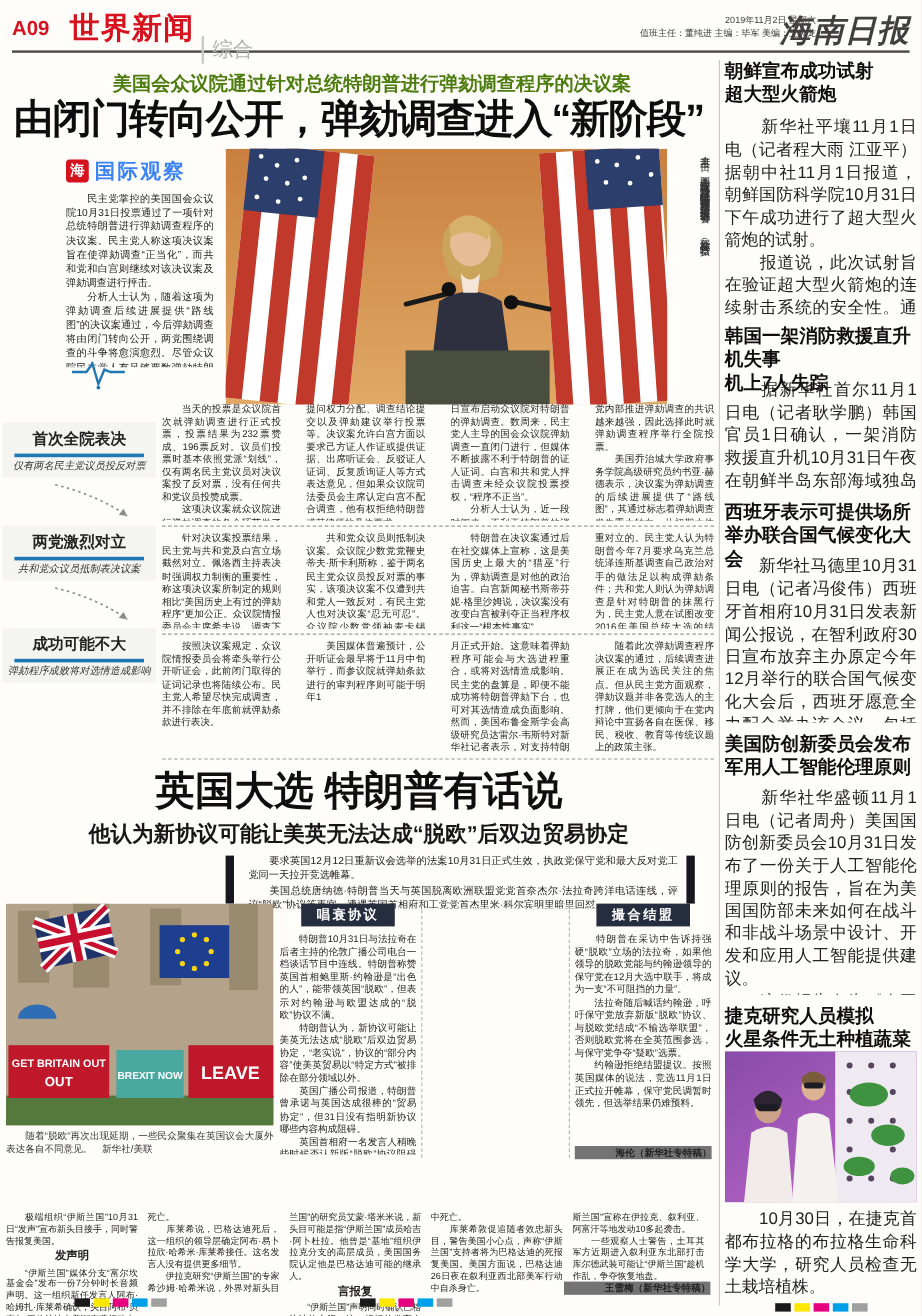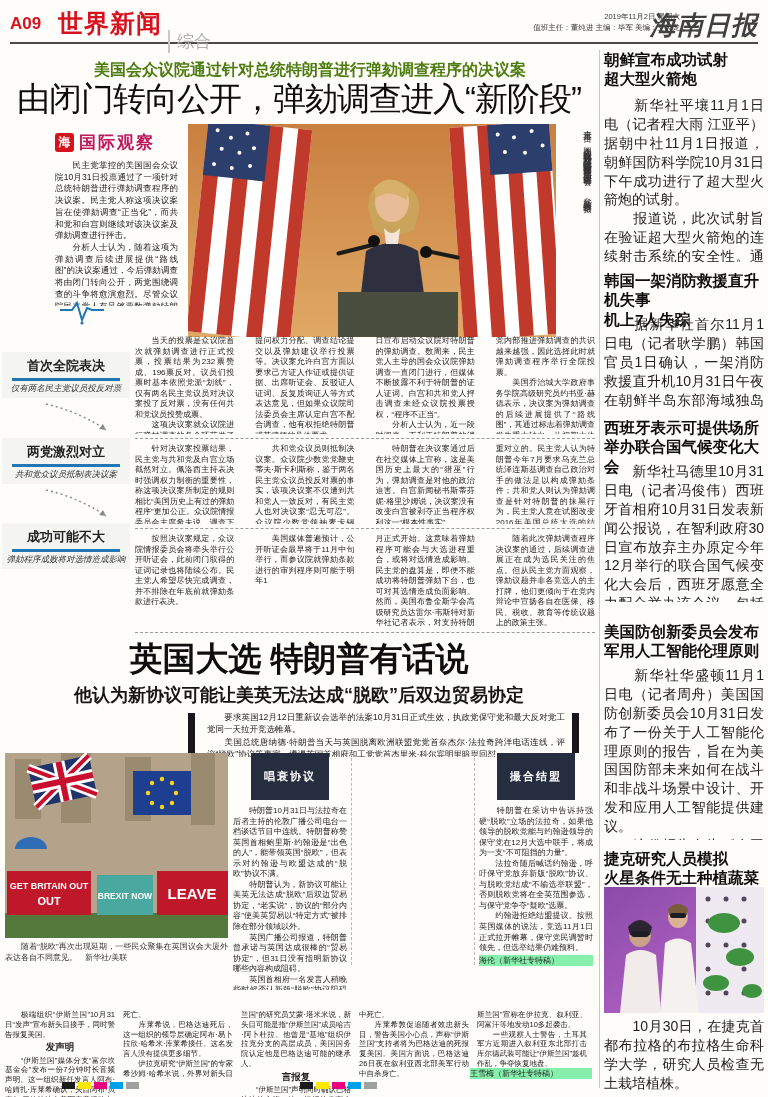--- a/index.html
+++ b/index.html
@@ -10,47 +10,47 @@
   
   .hdr{left:10px;top:6px;width:748px;height:36px;border-bottom:2px solid #4a4a4a;}
   .pageno{position:absolute;left:0;top:8px;font-size:17px;font-weight:bold;color:#d6121f;}
   .section{position:absolute;left:48px;top:1px;font-size:25px;font-weight:bold;color:#d6121f;letter-spacing:1px;}
   .subsec{position:absolute;left:158px;top:8px;font-size:17px;color:#b0b0ac;border-left:2px solid #c9c9c5;padding-left:7px;margin-top:16px;}
   .hdr-right{position:absolute;right:78px;top:5px;text-align:right;font-size:7.5px;line-height:1.5;color:#3a3a3a;}
   .masthead{position:absolute;right:0;top:2px;font-family:"Liberation Serif","DejaVu Serif",serif;
             font-style:italic;font-weight:bold;font-size:26px;color:#404040;letter-spacing:1px;}
   
   .kicker{left:30px;top:60px;width:560px;text-align:center;font-size:16px;font-weight:bold;color:#4d7c0f;}
-  .headline{left:0;top:77px;width:598px;text-align:center;font-size:33px;font-weight:normal;color:#0d0d0d;letter-spacing:-1px;}
+  .headline{left:0;top:77px;width:598px;text-align:center;font-size:33px;font-weight:bold;color:#0d0d0d;letter-spacing:-1px;}
   .badge{left:55px;top:131px;display:flex;align-items:center;gap:5px;}
   .badge .logo{width:19px;height:19px;background:#d6121f;color:#fff;font-size:12px;font-weight:bold;
                display:flex;align-items:center;justify-content:center;border-radius:3px;}
-  .badge .lbl{font-size:17px;font-weight:bold;color:#be185d;letter-spacing:2px;}
+  .badge .lbl{font-size:17px;font-weight:bold;color:#3b82f6;letter-spacing:2px;}
   .intro{left:55px;top:160px;width:123px;height:146px;font-size:8.5px;line-height:1.38;color:#222;}
   .vcap{left:558px;top:124px;height:214px;width:36px;writing-mode:vertical-rl;font-size:8.5px;
         line-height:1.6;color:#333;letter-spacing:1px;text-align:left;}
   .sbox{left:2px;width:128px;height:46px;background:#f4f4f1;text-align:center;padding-top:5px;box-sizing:border-box;}
   .sbox .t{font-size:13px;font-weight:bold;color:#222;}
   .sbox .u{width:108px;height:2.5px;background:#1f78b4;margin:3px auto 2px auto;}
   .sbox .s{font-size:8.5px;font-style:italic;color:#333;font-family:"Liberation Serif","DejaVu Serif",serif;}
   .grid-row{left:135px;width:460px;display:flex;gap:21px;}
   .grid-row .c{flex:1;font-size:8px;line-height:1.32;color:#222;}
   .dash-h{left:135px;width:460px;border-top:1px dashed #9a9a9a;height:0;}
   
   .uk-h{left:0;top:637px;width:598px;text-align:center;font-size:33px;font-weight:bold;color:#0e0e0e;}
   .uk-sub{left:0;top:683px;width:598px;text-align:center;font-size:18px;font-weight:bold;color:#161616;}
   .uk-intro{left:207px;top:711px;width:358px;height:46px;font-size:8.5px;line-height:1.45;color:#222;}
   .qbar{width:7px;height:40px;background:#17171f;}
   .pillcol{top:753px;width:114px;height:216px;}
   .pill{margin:0 auto;width:max-content;background:#252d3e;color:#fff;font-size:11px;font-weight:bold;
-        padding:16px 13px;letter-spacing:2px;}
+        padding:2px 13px;letter-spacing:2px;}
   .pilltxt{margin-top:6px;font-size:8px;line-height:1.32;color:#222;height:184px;}
   .dash-v{top:753px;height:212px;border-left:1px dashed #b8b8b4;width:0;}
   .caption{font-size:8px;line-height:1.4;color:#333;}
-  .byline{font-weight:normal;font-size:8px;color:#222;background:#86efac;}
+  .byline{font-weight:bold;font-size:8px;color:#222;text-align:right;background:#737373;}
   
   .is-h{left:0;top:971px;width:598px;text-align:center;font-size:27px;font-weight:bold;color:#0d0d0d;}
   .iscol{top:1010px;width:110px;height:68px;font-size:7.5px;line-height:1.3;color:#222;}
   .iscol .sub{text-align:center;font-weight:bold;font-size:9.5px;margin:2px 0;white-space:normal;font-family:Liberation Serif, serif;}
   
   .rail{left:604px;top:50px;width:160px;display:flex;flex-direction:column;}
   .rail .rt{font-size:15.5px;font-weight:bold;line-height:1.25;color:#0e0e0e;white-space:pre-line;}
   .rail .rb{margin-top:4px;font-size:14px;line-height:1.35;color:#222;}
   .vline{left:599px;top:50px;height:1038px;border-left:1px solid #c9c9c5;width:0;}
   .cmyk{display:flex;gap:3px;}
@@ -322,21 +322,21 @@
     <div class="rt" style="margin-top:9px;height:40px">韩国一架消防救援直升机失事
 机上7人失踪</div>
     <div class="rb txt" style="height:94px">　　据新华社首尔11月1日电（记者耿学鹏）韩国官员1日确认，一架消防救援直升机10月31日午夜在朝鲜半岛东部海域独岛（日本称“竹岛”）附近失事，机上7人失踪。
 　　韩国媒体援引海上救援部门消息报道，这架直升机当地时间10月31日晚11时26分由独岛起飞，几分钟后失事，机上7人全部失踪。
 　　海警部门表示，目前已在独岛以南大约600米的海域找到失事直升机残骸，并在残骸附近找到一具可能为机上人员的遗体。救援行动1日晚仍在继续，共计投入10余艘船只、4架直升机及潜水救援舰“清海镇号”。</div>
     <div class="rt" style="margin-top:9px;height:40px">西班牙表示可提供场所
 举办联合国气候变化大会</div>
     <div class="rb txt" style="height:140px">　　新华社马德里10月31日电（记者冯俊伟）西班牙首相府10月31日发表新闻公报说，在智利政府30日宣布放弃主办原定今年12月举行的联合国气候变化大会后，西班牙愿意全力配合举办该会议，包括在马德里提供会场，以确保大会仍能如期召开。
 　　公报说，西班牙认为，为应对气候变化而采取的多边行动是联合国和欧洲议程上的优先事项。鉴于会期临近，并考虑到智利和伊比利亚美洲国家对大会的承诺以及近10个月来为举办大会所付出的巨大努力，西班牙看守政府首相佩德罗·桑切斯表示愿意提供举办会议的场所，并向智利总统皮涅拉转达了西班牙政府对智利的支持。
 　　智利总统皮涅拉10月30日宣布，智利政府放弃主办原定分别于今年11月和12月举行的亚太经合组织（APEC）领导人非正式会议和联合国气候变化大会，优先应对国内局势。</div>
-    <div class="rt" style="margin-top:20px;height:40px">美国防创新委员会发布
+    <div class="rt" style="margin-top:9px;height:40px">美国防创新委员会发布
 军用人工智能伦理原则</div>
     <div class="rb txt" style="height:174px">　　新华社华盛顿11月1日电（记者周舟）美国国防创新委员会10月31日发布了一份关于人工智能伦理原则的报告，旨在为美国国防部未来如何在战斗和非战斗场景中设计、开发和应用人工智能提供建议。
 　　这份报告名为《人工智能原则：国防部人工智能应用伦理的若干建议》，提出了“负责、公平、可追溯、可靠、可控”五大原则。
 　　报告说美国国防部应确保技术专家对人工智能的技术、开发过程和操作方法有足够理解；国防部应建立评估机制，以防在开发和部署战斗或非战斗人工智能系统时对人造成无意的伤害。
 　　委员会还提出12条建议，包括通过国防部官方渠道将这些原则正式化，建立一个国防部牵头的人工智能指导委员会，确保人工智能伦理原则的正确执行，召开有关人工智能安全的年度会议等。
 　　美国国防创新委员会是一个独立的联邦顾问委员会，旨在为国防部高级领导层提供建议，成员包括来自谷歌、脸书、微软等科技企业的高管和专家。</div>
     <div class="rt" style="margin-top:9px;height:38px;text-align:left">捷克研究人员模拟
 火星条件无土种植蔬菜</div>
     <svg width="160" height="126">
       <defs>

